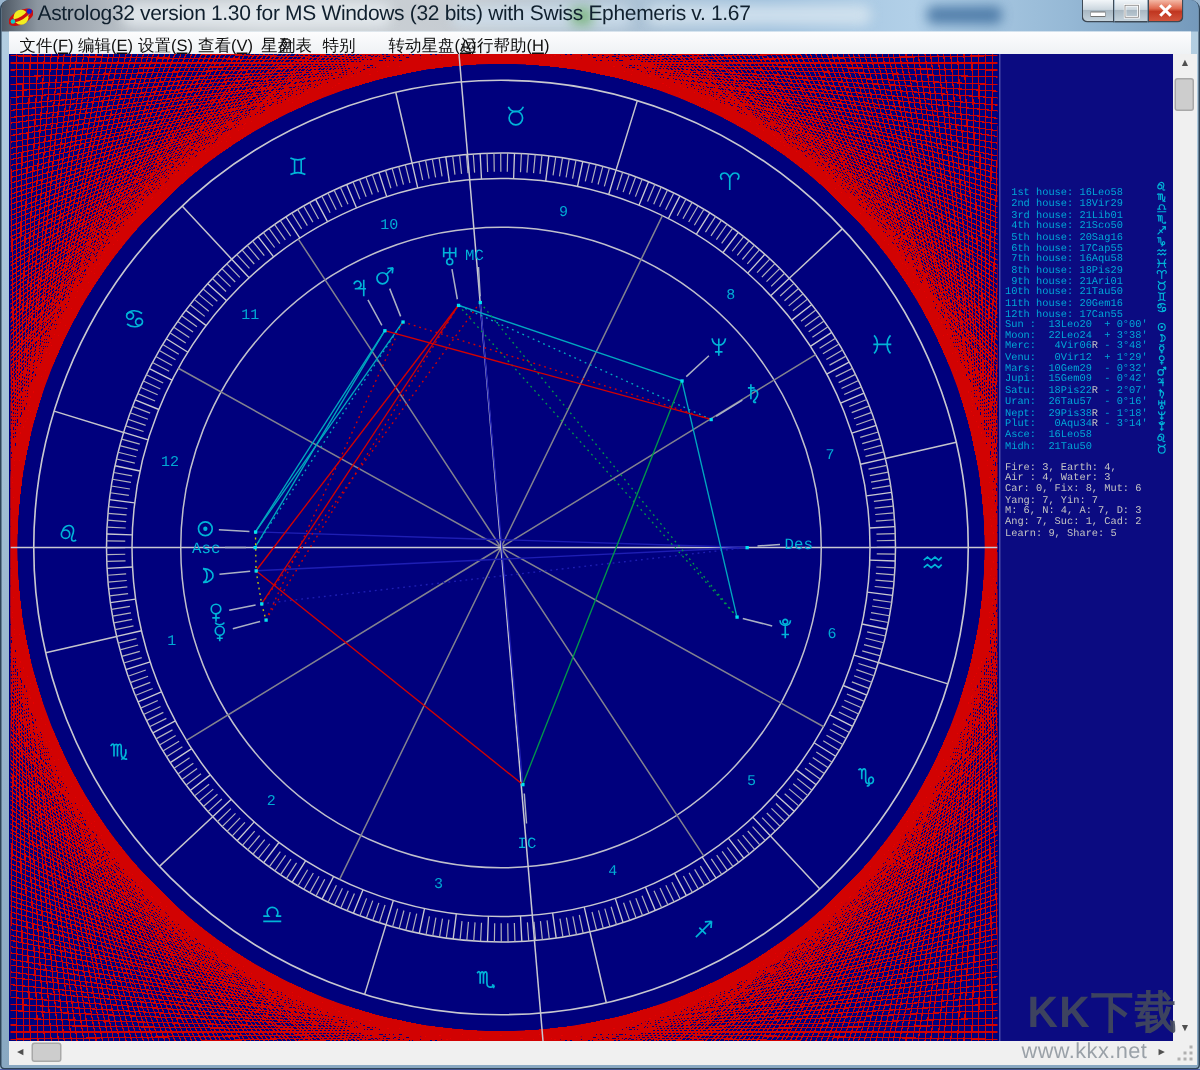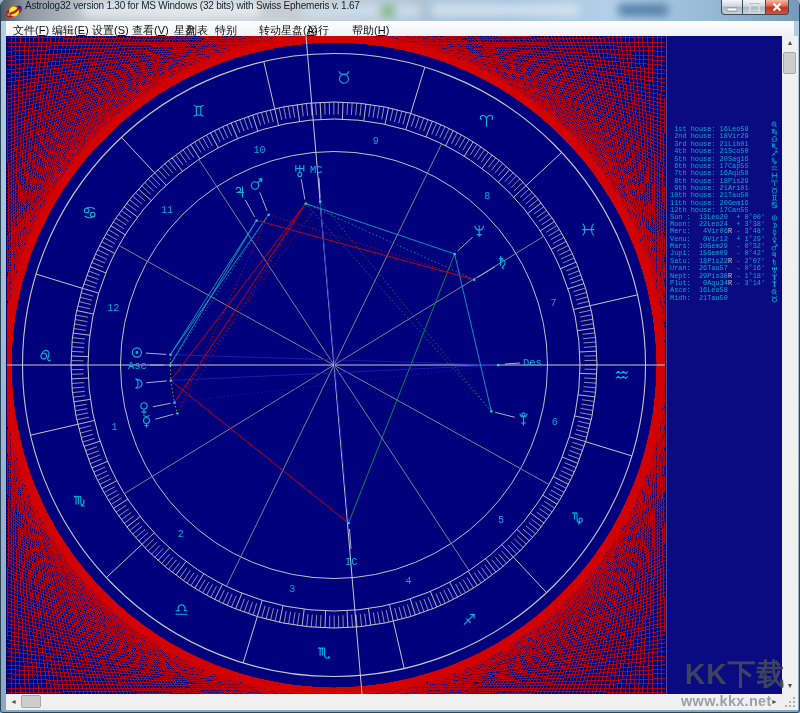--- a/index.html
+++ b/index.html
@@ -1,40 +1,40 @@
 <!DOCTYPE html>
 <html><head><meta charset="utf-8"><style>
 *{margin:0;padding:0;box-sizing:border-box}
 body{width:800px;height:713px;position:relative;overflow:hidden;font-family:"Liberation Sans",sans-serif;background:#9ab6cf}
 #frame{position:absolute;inset:0;background:linear-gradient(180deg,#b4cfe2,#89a8c2);border:1px solid #2e4458;border-radius:6px 6px 3px 3px}
 #titlebar{position:absolute;left:1px;top:0;right:1px;height:21px;border-radius:5px 5px 0 0;background:linear-gradient(90deg,#4e5864 0%,#8c96a0 3%,#b8bfc6 10%,#ced3d7 22%,#c5cbd1 40%,#adc3d6 53%,#9fc0dd 64%,#b2d0e8 76%,#96b9d6 89%,#7499bb 100%)}
 #tb2{position:absolute;left:1px;top:0;right:1px;height:21px;overflow:hidden;border-radius:5px 5px 0 0}
 .blob{position:absolute;filter:blur(4px);opacity:.8}
-#ttl{position:absolute;left:25px;top:0;font-size:10px;letter-spacing:-0.22px;color:#10202e;white-space:nowrap}
+#ttl{position:absolute;left:25px;top:0;font-size:14px;letter-spacing:-0.22px;color:#10202e;white-space:nowrap}
 #wbtn{position:absolute;right:11px;top:0;height:15px;display:flex}
 .wb{height:15px;border:1px solid #3e4a56;border-top:none;background:linear-gradient(180deg,#f2f6f9,#ccd7df 45%,#a9b8c3 50%,#c5d3dc)}
 .wb.mn{width:22px;border-radius:0 0 0 4px}
 .wb.mx{width:22px;border-left:none;border-right:none}
 .wb.cl{width:24px;border-radius:0 0 4px 0;background:linear-gradient(180deg,#f4b9a6,#e06a50 40%,#c03620 55%,#d2543c)}
 .wg{position:relative;display:block;margin:0 auto}
 #menubar{position:absolute;left:6px;top:21px;right:6px;height:27px;background:linear-gradient(180deg,#fdfdfe,#eef1f4 60%,#e4e8ec);border-bottom:1px solid #cfd4d9;font-size:11px;color:#101010;white-space:nowrap}
 #menubar span{position:absolute;top:1.5px}
 #client{position:absolute;left:6px;top:36px;width:788px;height:674px;background:#00007d}
 #chart{position:absolute;left:0;top:0;width:660px;height:658px}
 #panel{position:absolute;left:660px;top:0;width:116px;height:658px;background:#0b0b81;border-left:1px solid #4a4aa8}
 .pw,.pc{position:absolute;left:9px;font-family:"Liberation Mono",monospace;font-size:6.9px;line-height:7.37px;white-space:pre;color:#c4c4c4}
 .pc{color:#00a8d8}
 .pc .r{color:#c4c4c4}
 #vsb{position:absolute;left:776px;top:0;width:16px;height:658px;background:#f0f0f0}
 #hsb{position:absolute;left:0;top:658px;width:776px;height:16px;background:#f0f0f0}
 #sbc{position:absolute;left:776px;top:658px;width:16px;height:16px;background:#f0f0f0}
 .sbtn{position:absolute;background:#f0f0f0;color:#505050;font-size:7px;text-align:center;line-height:14px}
 .thumb{position:absolute;background:#cdcdcd;border:1px solid #a8a8a8;border-radius:2px}
 #wm1{position:absolute;left:685px;top:656px;color:#434a5c;opacity:.9;font-weight:bold;font-size:28px;letter-spacing:1px;transform:scaleY(1.05)}
-#wm2{position:absolute;left:681px;top:693px;color:#9aa1a8;font-weight:bold;font-size:14.5px;letter-spacing:.3px}
+#wm2{position:absolute;left:681px;top:693px;color:#9aa1a8;font-weight:normal;font-size:14.5px;letter-spacing:.3px}
 </style></head><body>
 <div id="frame"></div>
 <div id="titlebar"></div>
 <div id="tb2">
  <div class="blob" style="left:80px;top:2px;width:180px;height:16px;background:#e8eef2;border-radius:8px"></div>
  <div class="blob" style="left:300px;top:4px;width:120px;height:14px;background:#cfe0ee;border-radius:7px"></div>
  <div class="blob" style="left:380px;top:5px;width:14px;height:12px;background:#6fae6f"></div>
  <div class="blob" style="left:430px;top:3px;width:150px;height:14px;background:#d8e6f0;border-radius:7px"></div>
  <div class="blob" style="left:617px;top:4px;width:50px;height:12px;background:#3e6e9e;border-radius:4px"></div>
 </div>
@@ -67,21 +67,21 @@
 <div id="menubar">
  <span style="left:7px">文件(<u>F</u>)</span>
     <span style="left:46px">编辑(<u>E</u>)</span>
     <span style="left:86px">设置(<u>S</u>)</span>
     <span style="left:126px">查看(<u>V</u>)</span>
     <span style="left:168px">星盘</span>
     <span style="left:180px">列表</span>
     <span style="left:209px">特别</span>
     <span style="left:253px">转动星盘(<u>A</u>)</span>
     <span style="left:301px">运行</span>
-    <span style="left:346px">帮助(<u>H</u>)</span>
+    <span style="left:323px">帮助(<u>H</u>)</span>
 </div>
 <div id="client">
  <svg id="chart" width="660" height="658" viewBox="6 36 660 658">
   <defs>
         <clipPath id="cc">
           <rect x="7" y="36" width="658" height="658"></rect>
         </clipPath>
       </defs>
   <rect x="6" y="36" width="660" height="658" fill="#00007d"></rect>
   <g clip-path="url(#cc)">
@@ -255,20 +255,21 @@
           <rect x="7" y="11" width="2" height="2"></rect>
           <rect x="11" y="3" width="2" height="2"></rect>
           <rect x="7" y="7" width="2" height="2"></rect>
           <rect x="3" y="11" width="2" height="2"></rect>
         </g>
       </svg></div>
 </div>
 <div id="ptxt" style="position:absolute;left:661px;top:36px;width:115px;height:658px">
 <div class="pc" style="top:90px"> 1st house: 16Leo58<br> 2nd house: 18Vir29<br> 3rd house: 21Lib01<br> 4th house: 21Sco50<br> 5th house: 20Sag16<br> 6th house: 17Cap55<br> 7th house: 16Aqu58<br> 8th house: 18Pis29<br> 9th house: 21Ari01<br>10th house: 21Tau50<br>11th house: 20Gem16<br>12th house: 17Can55</div>
 <div class="pc" style="top:177.5px">Sun :  13Leo20  + 0°00'<br>Moon:  22Leo24  + 3°38'<br>Merc:   4Vir06<span class="r">R</span> - 3°48'<br>Venu:   0Vir12  + 1°29'<br>Mars:  10Gem29  - 0°32'<br>Jupi:  15Gem09  - 0°42'<br>Satu:  18Pis22<span class="r">R</span> - 2°07'<br>Uran:  26Tau57  - 0°16'<br>Nept:  29Pis38<span class="r">R</span> - 1°18'<br>Plut:   0Aqu34<span class="r">R</span> - 3°14'<br>Asce:  16Leo58<br>Midh:  21Tau50</div>
+<div class="pw" style="top:272.5px">Fire: 3, Earth: 4,<br>Air : 4, Water: 3<br>Car: 0, Fix: 8, Mut: 6<br>Yang: 7, Yin: 7<br>M: 6, N: 4, A: 7, D: 3<br>Ang: 7, Suc: 1, Cad: 2<br>Learn: 9, Share: 5</div>
 </div>
 <svg style="position:absolute;left:0;top:0;pointer-events:none" width="800" height="713" viewBox="0 0 800 713">
 <g transform="translate(774.5,124.0) scale(0.5)" stroke="#00b4d8" stroke-width="1.5" fill="none">
       <circle cx="-2.5" cy="1" r="2.8"></circle>
       <path d="M-4.5 -1 C-3.5 -5 1 -6 2.5 -3 C3.8 -0.5 1.5 2 1.5 4 C1.5 5.8 3.5 6 4.5 4.8"></path>
     </g>
 <g transform="translate(774.5,131.4) scale(0.5)" stroke="#00b4d8" stroke-width="1.5" fill="none">
       <path d="M-6 -3 C-5 -4.8 -3.8 -4.8 -3.8 -2.5 L-3.8 4 M-3.8 -2.5 C-3 -4.8 -1.5 -4.8 -1.5 -2.5 L-1.5 4 M-1.5 -2.5 C-0.7 -4.8 1 -4.8 1 -2.5 L1 2 C1 5 3 6 5 5.5 M4 -1 C4.6 2 3.5 4.5 1 6"></path>
     </g>
 <g transform="translate(774.5,138.7) scale(0.5)" stroke="#00b4d8" stroke-width="1.5" fill="none">

